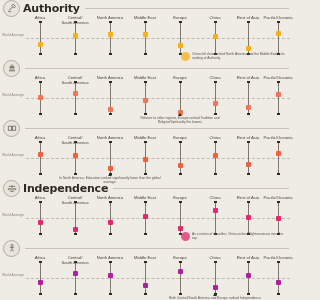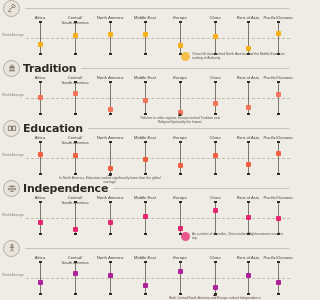--- a/index.html
+++ b/index.html
@@ -102,20 +102,21 @@
   <div id="sections">
       <div class="section">
         <div class="sec-head">
           <span class="sec-icon">
             <svg width="10" height="10" viewBox="0 0 10 10">
               <path d="M2 7.5 L5.5 4" stroke="currentColor" stroke-width="1" fill="none"></path>
               <rect x="5" y="2" width="3.2" height="2" transform="rotate(45 6.6 3)" fill="none" stroke="currentColor" stroke-width="0.8"></rect>
               <path d="M1.2 8.6 h3" stroke="currentColor" stroke-width="0.8"></path>
             </svg>
           </span>
+          <span class="sec-title">Authority</span>
           <span class="sec-rule"></span>
         </div>
         <div class="plot">
           <div class="avg-label">World Average</div>
           <div class="avg-line"></div>
           <div class="col" style="left: 40px;">
             <div class="col-label">Africa</div>
             <div class="stem" style="top: 6px; height: 32px; background: rgb(125, 118, 105);"></div>
             <div class="cap" style="top: 5px; background: rgb(47, 43, 36);"></div>
             <div class="cap" style="top: 37px; background: rgb(47, 43, 36);"></div>
@@ -180,21 +181,20 @@
       <div class="section">
         <div class="sec-head">
           <span class="sec-icon">
             <svg width="10" height="10" viewBox="0 0 10 10">
               <path d="M5 1.6 C6 2.4 6.6 3 6.6 3.6 H3.4 C3.4 3 4 2.4 5 1.6Z" fill="none" stroke="currentColor" stroke-width="0.8"></path>
               <path d="M2.4 4.4 h5.2" stroke="currentColor" stroke-width="0.9"></path>
               <path d="M3.2 4.8 v2.6 M5 4.8 v2.6 M6.8 4.8 v2.6" stroke="currentColor" stroke-width="0.7"></path>
               <path d="M2 7.8 h6" stroke="currentColor" stroke-width="0.9"></path>
             </svg>
           </span>
-          <span class="sec-title">Tradition</span>
           <span class="sec-rule"></span>
         </div>
         <div class="plot">
           <div class="avg-label">World Average</div>
           <div class="avg-line"></div>
           <div class="col" style="left: 40px;">
             <div class="col-label">Africa</div>
             <div class="stem" style="top: 6px; height: 32px; background: rgb(125, 118, 105);"></div>
             <div class="cap" style="top: 5px; background: rgb(47, 43, 36);"></div>
             <div class="cap" style="top: 37px; background: rgb(47, 43, 36);"></div>
@@ -255,21 +255,20 @@
         </div>
       </div>
       <div class="section">
         <div class="sec-head">
           <span class="sec-icon">
             <svg width="10" height="10" viewBox="0 0 10 10">
               <path d="M1.4 3.2 h3.2 v4.2 H1.4Z M5.4 3.2 h3.2 v4.2 H5.4Z" fill="none" stroke="currentColor" stroke-width="0.8"></path>
               <path d="M5 3.2 v4.2" stroke="currentColor" stroke-width="0.8"></path>
             </svg>
           </span>
-          <span class="sec-title">Education</span>
           <span class="sec-rule"></span>
         </div>
         <div class="plot">
           <div class="avg-label">World Average</div>
           <div class="avg-line"></div>
           <div class="col" style="left: 40px;">
             <div class="col-label">Africa</div>
             <div class="stem" style="top: 6px; height: 32px; background: rgb(125, 118, 105);"></div>
             <div class="cap" style="top: 5px; background: rgb(47, 43, 36);"></div>
             <div class="cap" style="top: 37px; background: rgb(47, 43, 36);"></div>

